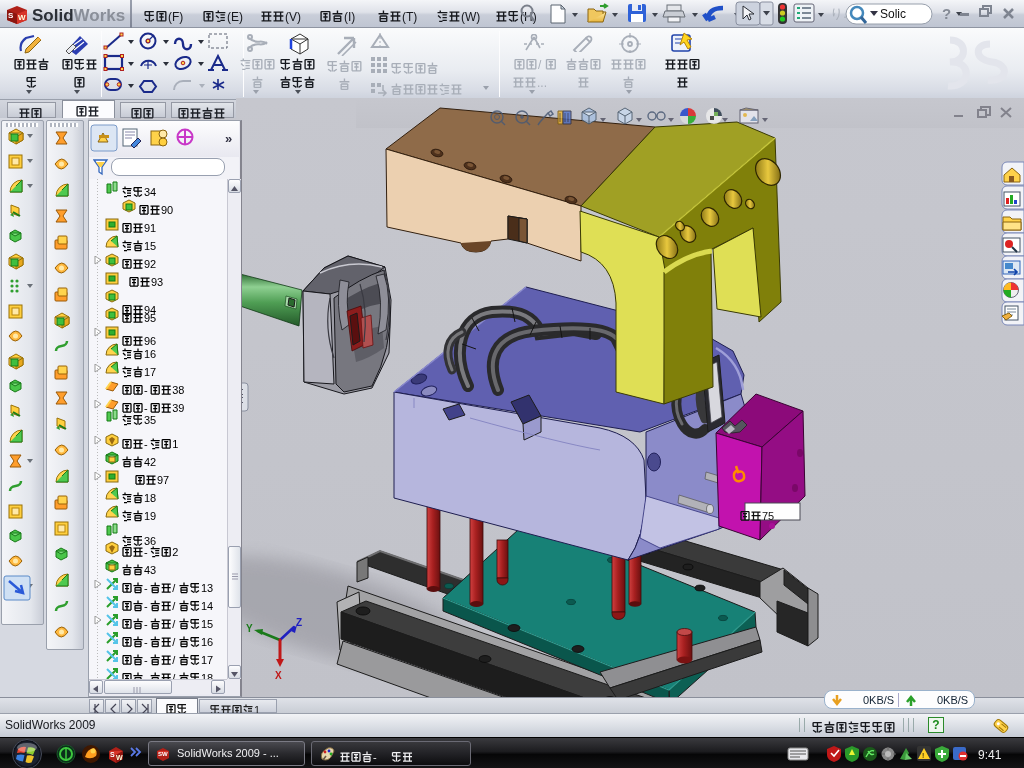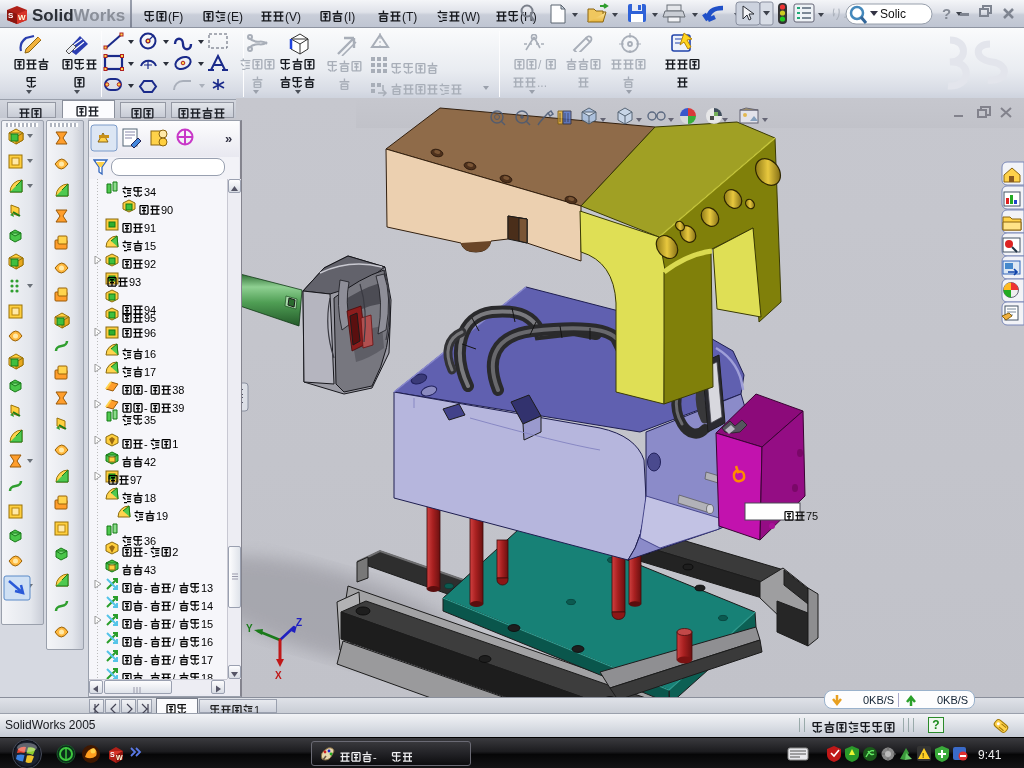--- a/index.html
+++ b/index.html
@@ -901,21 +901,21 @@
       <path d="M1011,184.5 a7.5,7.5 0 0 1 7.5,7.5 l-7.5,0z" fill="#e33"></path>
       <path d="M1011,199.5 a7.5,7.5 0 0 1 -7.5,-7.5 l7.5,0z" fill="#2a2"></path>
       <path d="M1003.5,192 a7.5,7.5 0 0 1 7.5,-7.5 l0,7.5z" fill="#fb2"></path>
       <rect x="1005" y="208" width="13" height="14" fill="#fff" stroke="#456"></rect>
       <path d="M1007,211 h9 M1007,214 h9 M1007,217 h6" stroke="#789" stroke-width="1"></path>
       <path d="M1002,218 l7,-3 3,3 -6,4z" fill="#f0b040" stroke="#8a6410"></path>
     </g>
     <rect x="237" y="285" width="11" height="28" rx="3" fill="#dcdfe6" stroke="#8a90a0"></rect>
     <path d="M243,291 l-3,3 3,3 m0,2 l-3,3 3,3" stroke="#556" fill="none"></path>
   </svg>
-<div class="abs" style="left:784px;top:506px"><svg class="zt " width="35" height="14" style="color:#111;">
+<div class="abs" style="left:740px;top:506px"><svg class="zt " width="35" height="14" style="color:#111;">
       <g transform="translate(0.0,1.5) scale(1.000)">
         <path d="M1,1H9 M1,1V9.5 M9,1V9.5 M1,9.5H9 M3,3H7 M3,6H7 M5,3V9.5" stroke="currentColor" stroke-width="1.25" fill="none"></path>
       </g>
       <g transform="translate(11.0,1.5) scale(1.000)">
         <path d="M0.5,1.5H9.5 M0.5,5H9.5 M0.5,9.5H9.5 M2.5,1.5V9.5 M7,1.5V9.5" stroke="currentColor" stroke-width="1.25" fill="none"></path>
       </g>
       <text x="22.0" y="10.5" font-size="11" fill="currentColor">75</text>
     </svg></div>
 <div class="abs" style="left:88px;top:120px;width:154px;height:577px;background:#ebebf2;border:1px solid #9aa0ac;border-right:2px solid #84848e">
     <div class="abs" style="left:0;top:0;width:150px;height:36px;background:linear-gradient(#fdfdfe,#e8e8f0)"><svg width="150" height="36">
@@ -1057,21 +1057,21 @@
             </g>
             <text x="22.0" y="10.5" font-size="11" fill="currentColor">92</text>
           </svg></span>
       </div><div class="abs" style="left:0;top:90px;width:138px;height:18px">
         <svg class="abs" style="left:5px;top:95px" width="8" height="9">
           <path d="M1,0 L7,4 L1,8z" fill="#fff" stroke="#999"></path>
         </svg>
         <svg class="abs" style="left:16px;top:2px" width="14" height="14">
           <use href="#ti-ex2"></use>
         </svg>
-        <span class="abs" style="left:18px;top:3px;white-space:nowrap"><svg class="zt " width="35" height="14" style="color:#000;">
+        <span class="abs" style="left:40px;top:3px;white-space:nowrap"><svg class="zt " width="35" height="14" style="color:#000;">
             <g transform="translate(0.0,1.5) scale(1.000)">
               <path d="M1,1H9 M1,1V9.5 M9,1V9.5 M1,9.5H9 M3,3H7 M3,6H7 M5,3V9.5" stroke="currentColor" stroke-width="1.25" fill="none"></path>
             </g>
             <g transform="translate(11.0,1.5) scale(1.000)">
               <path d="M0.5,1.5H9.5 M0.5,5H9.5 M0.5,9.5H9.5 M2.5,1.5V9.5 M7,1.5V9.5" stroke="currentColor" stroke-width="1.25" fill="none"></path>
             </g>
             <text x="22.0" y="10.5" font-size="11" fill="currentColor">93</text>
           </svg></span>
       </div><div class="abs" style="left:0;top:108px;width:138px;height:18px">
         <svg class="abs" style="left:5px;top:113px" width="8" height="9">
@@ -1105,21 +1105,21 @@
             </g>
             <text x="22.0" y="10.5" font-size="11" fill="currentColor">95</text>
           </svg></span>
       </div><div class="abs" style="left:0;top:144px;width:138px;height:18px">
         <svg class="abs" style="left:5px;top:149px" width="8" height="9">
           <path d="M1,0 L7,4 L1,8z" fill="#fff" stroke="#999"></path>
         </svg>
         <svg class="abs" style="left:16px;top:2px" width="14" height="14">
           <use href="#ti-ex2"></use>
         </svg>
-        <span class="abs" style="left:33px;top:0;white-space:nowrap"><svg class="zt " width="35" height="14" style="color:#000;">
+        <span class="abs" style="left:33px;top:8px;white-space:nowrap"><svg class="zt " width="35" height="14" style="color:#000;">
             <g transform="translate(0.0,1.5) scale(1.000)">
               <path d="M1,1H9 M1,1V9.5 M9,1V9.5 M1,9.5H9 M3,3H7 M3,6H7 M5,3V9.5" stroke="currentColor" stroke-width="1.25" fill="none"></path>
             </g>
             <g transform="translate(11.0,1.5) scale(1.000)">
               <path d="M0.5,1.5H9.5 M0.5,5H9.5 M0.5,9.5H9.5 M2.5,1.5V9.5 M7,1.5V9.5" stroke="currentColor" stroke-width="1.25" fill="none"></path>
             </g>
             <text x="22.0" y="10.5" font-size="11" fill="currentColor">96</text>
           </svg></span>
       </div><div class="abs" style="left:0;top:162px;width:138px;height:18px">
         <svg class="abs" style="left:16px;top:2px" width="14" height="14">
@@ -1236,21 +1236,21 @@
             </g>
             <g transform="translate(11.0,1.5) scale(1.000)">
               <path d="M5,0V3 M0.5,3H9.5 M2,5H8 M2,7.5H8 M2,5V10 M8,5V10 M2,10H8" stroke="currentColor" stroke-width="1.25" fill="none"></path>
             </g>
             <text x="22.0" y="10.5" font-size="11" fill="currentColor">42</text>
           </svg></span>
       </div><div class="abs" style="left:0;top:288px;width:138px;height:18px">
         <svg class="abs" style="left:16px;top:2px" width="14" height="14">
           <use href="#ti-ex2"></use>
         </svg>
-        <span class="abs" style="left:19px;top:3px;white-space:nowrap"><svg class="zt " width="35" height="14" style="color:#000;">
+        <span class="abs" style="left:46px;top:3px;white-space:nowrap"><svg class="zt " width="35" height="14" style="color:#000;">
             <g transform="translate(0.0,1.5) scale(1.000)">
               <path d="M1,1H9 M1,1V9.5 M9,1V9.5 M1,9.5H9 M3,3H7 M3,6H7 M5,3V9.5" stroke="currentColor" stroke-width="1.25" fill="none"></path>
             </g>
             <g transform="translate(11.0,1.5) scale(1.000)">
               <path d="M0.5,1.5H9.5 M0.5,5H9.5 M0.5,9.5H9.5 M2.5,1.5V9.5 M7,1.5V9.5" stroke="currentColor" stroke-width="1.25" fill="none"></path>
             </g>
             <text x="22.0" y="10.5" font-size="11" fill="currentColor">97</text>
           </svg></span>
       </div><div class="abs" style="left:0;top:306px;width:138px;height:18px">
         <svg class="abs" style="left:16px;top:2px" width="14" height="14">
@@ -1258,21 +1258,21 @@
         </svg>
         <span class="abs" style="left:33px;top:3px;white-space:nowrap"><svg class="zt " width="35" height="14" style="color:#000;">
             <g transform="translate(0.0,1.5) scale(1.000)">
               <path d="M0.5,2H9.5 M3,0V2 M1,4.5L3.5,7 M5,4H9 M5,6.5H9 M5,9H9 M2,10H5" stroke="currentColor" stroke-width="1.25" fill="none"></path>
             </g>
             <g transform="translate(11.0,1.5) scale(1.000)">
               <path d="M5,0V3 M0.5,3H9.5 M2,5H8 M2,7.5H8 M2,5V10 M8,5V10 M2,10H8" stroke="currentColor" stroke-width="1.25" fill="none"></path>
             </g>
             <text x="22.0" y="10.5" font-size="11" fill="currentColor">18</text>
           </svg></span>
-      </div><div class="abs" style="left:12px;top:324px;width:138px;height:18px">
+      </div><div class="abs" style="left:0;top:324px;width:138px;height:18px">
         <svg class="abs" style="left:16px;top:2px" width="14" height="14">
           <use href="#ti-fil"></use>
         </svg>
         <span class="abs" style="left:33px;top:3px;white-space:nowrap"><svg class="zt " width="35" height="14" style="color:#000;">
             <g transform="translate(0.0,1.5) scale(1.000)">
               <path d="M0.5,2H9.5 M3,0V2 M1,4.5L3.5,7 M5,4H9 M5,6.5H9 M5,9H9 M2,10H5" stroke="currentColor" stroke-width="1.25" fill="none"></path>
             </g>
             <g transform="translate(11.0,1.5) scale(1.000)">
               <path d="M5,0V3 M0.5,3H9.5 M2,5H8 M2,7.5H8 M2,5V10 M8,5V10 M2,10H8" stroke="currentColor" stroke-width="1.25" fill="none"></path>
             </g>
@@ -1552,21 +1552,21 @@
       <path d="M6,1 v7 M2,5 l4,5 4,-5" stroke="#e8a020" stroke-width="2.5" fill="none"></path>
     </svg>
 <span class="abs" style="left:38px;top:3px;font-size:11px;color:#123">0KB/S</span>
 <div class="abs" style="left:73px;top:2px;width:1px;height:14px;background:#aac"></div>
 <svg class="abs" style="left:80px;top:3px" width="12" height="13">
       <path d="M6,12 v-7 M2,8 l4,-5 4,5" stroke="#2aa02a" stroke-width="2.5" fill="none"></path>
     </svg>
 <span class="abs" style="left:112px;top:3px;font-size:11px;color:#123">0KB/S</span>
   </div>
 <div class="abs" style="left:0;top:713px;width:1024px;height:24px;background:linear-gradient(#f2f3f6,#d8dce3 60%,#c6cbd4);border-top:1px solid #9aa0ac">
-    <div class="abs" style="left:5px;top:4px;font-size:12px;color:#16181d">SolidWorks 2005</div>
+    <div class="abs" style="left:5px;top:4px;font-size:12px;color:#16181d">SolidWorks 2009</div>
     <div class="abs" style="left:799px;top:4px;width:1px;height:14px;background:#9aa"></div>
     <div class="abs" style="left:804px;top:4px;width:1px;height:14px;background:#9aa"></div>
     <div class="abs" style="left:812px;top:4px"><svg class="zt " width="85" height="15" style="color:#16181d;">
         <g transform="translate(0.0,1.5) scale(1.091)">
           <path d="M1,1H9 M1,4.5H9 M5,1V10 M1,8L4,10 M9,8L6,10 M1,1V4.5" stroke="currentColor" stroke-width="1.25" fill="none"></path>
         </g>
         <g transform="translate(12.0,1.5) scale(1.091)">
           <path d="M5,0V3 M0.5,3H9.5 M2,5H8 M2,7.5H8 M2,5V10 M8,5V10 M2,10H8" stroke="currentColor" stroke-width="1.25" fill="none"></path>
         </g>
         <g transform="translate(24.0,1.5) scale(1.091)">
@@ -1616,20 +1616,28 @@
       <circle cx="38" cy="8" r="2.5" fill="#ffd24a"></circle>
 <g transform="translate(52,2)">
         <polygon points="2,6 9,2 16,6 16,14 9,18 2,14" fill="#b02018"></polygon>
         <polygon points="2,6 9,10 16,6" fill="#d83428"></polygon>
         <polygon points="9,10 9,18 16,14 16,6" fill="#8c150f"></polygon>
         <text x="3" y="12" font-size="7" font-weight="bold" fill="#fff">S</text>
         <text x="9" y="15" font-size="7" font-weight="bold" fill="#ffd">W</text>
       </g>
 <path d="M76,5 l4,4 -4,4 m5,-8 l4,4 -4,4" stroke="#5a7ae8" stroke-width="1.8" fill="none"></path>
     </svg>
+    <div class="abs" style="left:148px;top:3px;width:157px;height:25px;background:linear-gradient(#4a4a50,#2a2a2e 50%,#111113);border:1px solid #7a7a84;border-radius:3px">
+<svg class="abs" style="left:6px;top:4px" width="17" height="17">
+        <polygon points="2,5 8,2 14,5 14,12 8,15 2,12" fill="#b02018"></polygon>
+        <polygon points="2,5 8,8 14,5" fill="#d83428"></polygon>
+        <text x="3" y="10" font-size="6" font-weight="bold" fill="#fff">SW</text>
+      </svg>
+<span class="abs" style="left:28px;top:5px;font-size:11px;color:#f0f0f2">SolidWorks 2009 - ...</span>
+    </div>
     <div class="abs" style="left:311px;top:3px;width:160px;height:25px;background:linear-gradient(#38383c,#222226 50%,#0c0c0e);border:1px solid #6a6a74;border-radius:3px">
 <svg class="abs" style="left:7px;top:4px" width="16" height="16">
         <path d="M3,13 q-2,-6 3,-9 l3,-2 q5,-1 6,3 l-2,4 q-2,5 -7,5z" fill="#e8d8b0" stroke="#8a7040"></path>
         <circle cx="6" cy="6" r="1.4" fill="#c22"></circle>
         <circle cx="10" cy="5" r="1.4" fill="#22c"></circle>
         <circle cx="12" cy="8" r="1.4" fill="#2a2"></circle>
         <path d="M4,14 l3,-4" stroke="#654" stroke-width="1.5"></path>
       </svg>
 <span class="abs" style="left:28px;top:5px"><svg class="zt " width="74" height="14" style="color:#f0f0f2;">
           <g transform="translate(0.0,1.5) scale(1.000)">

